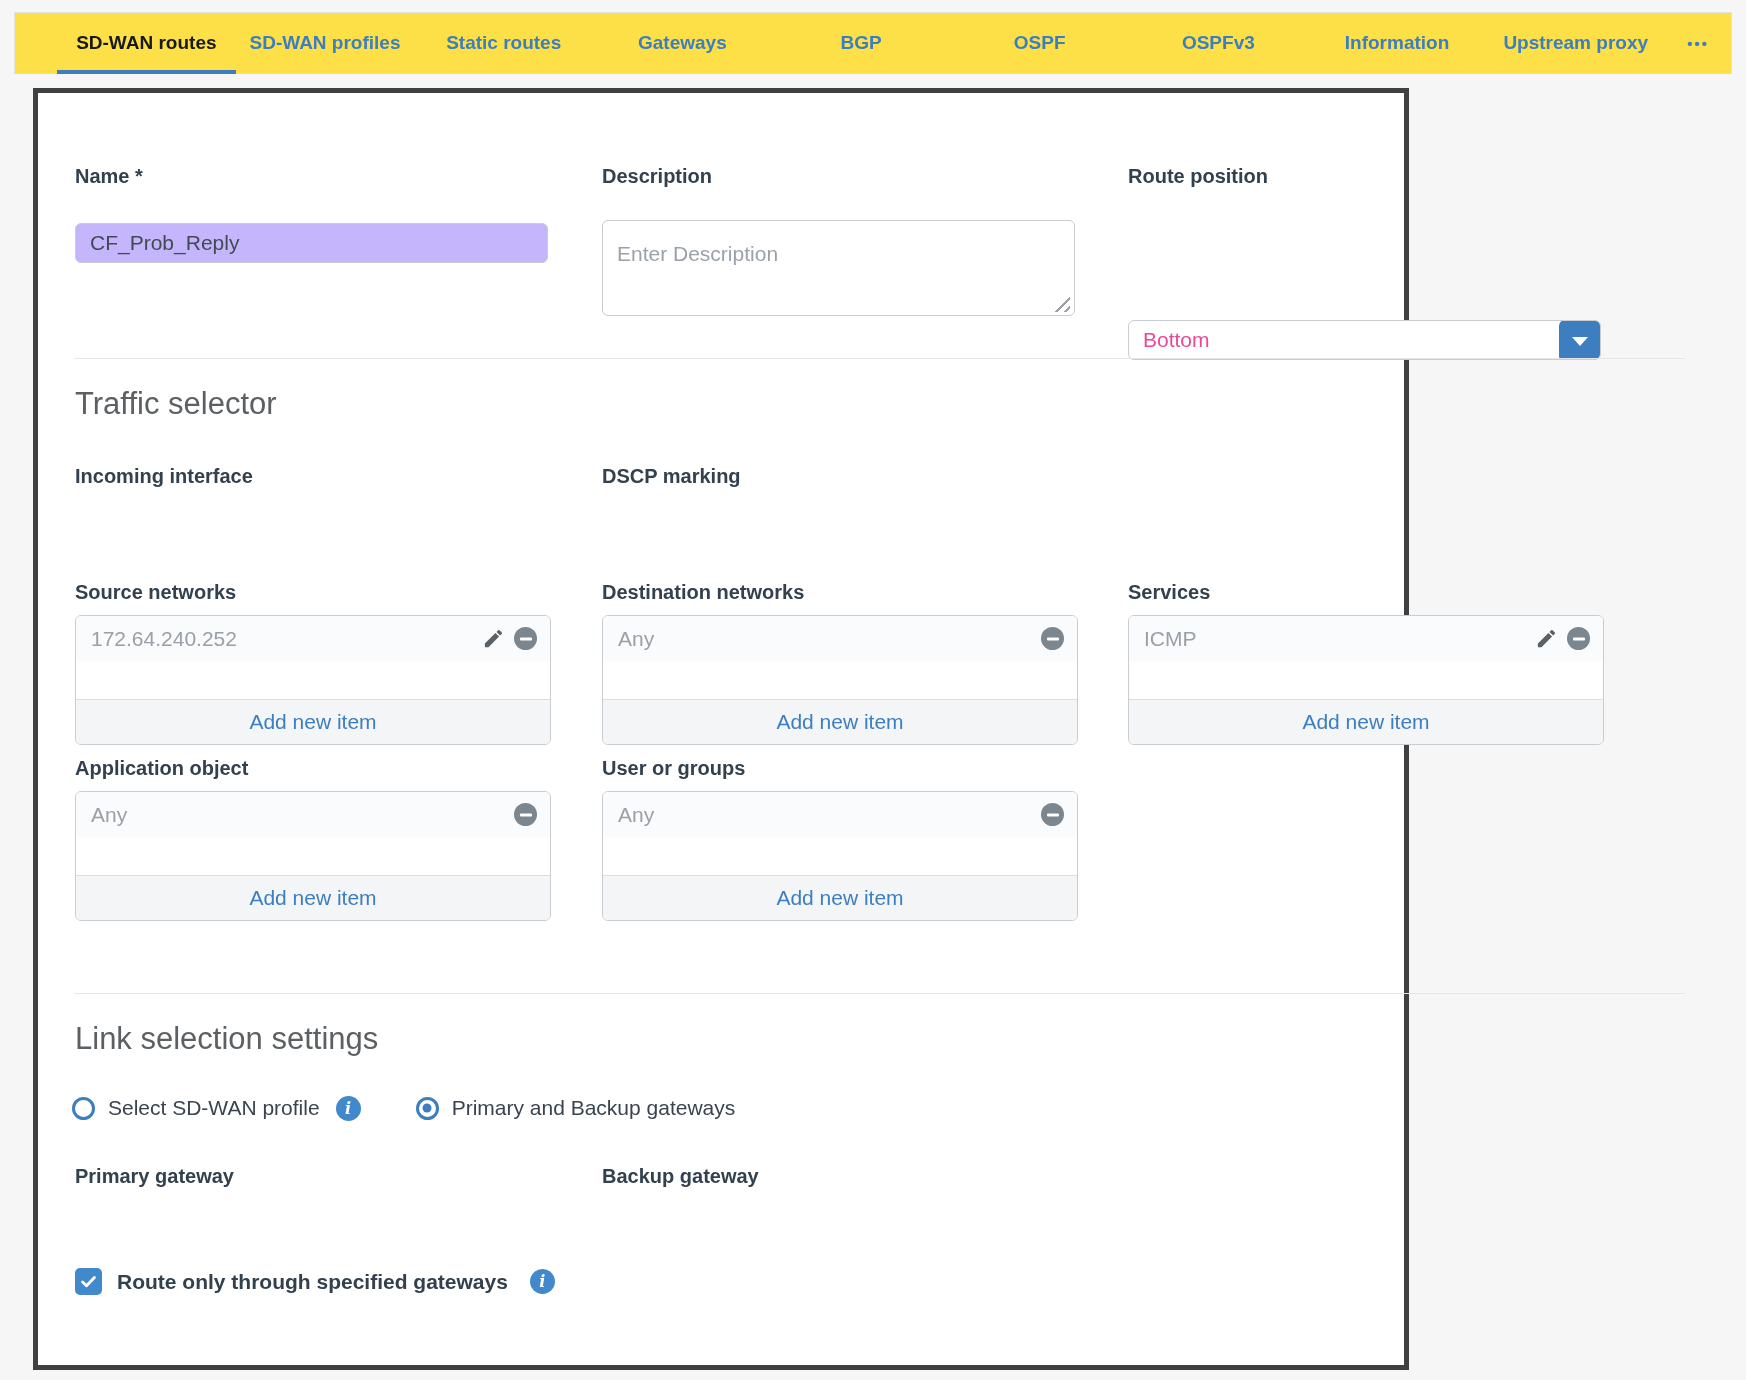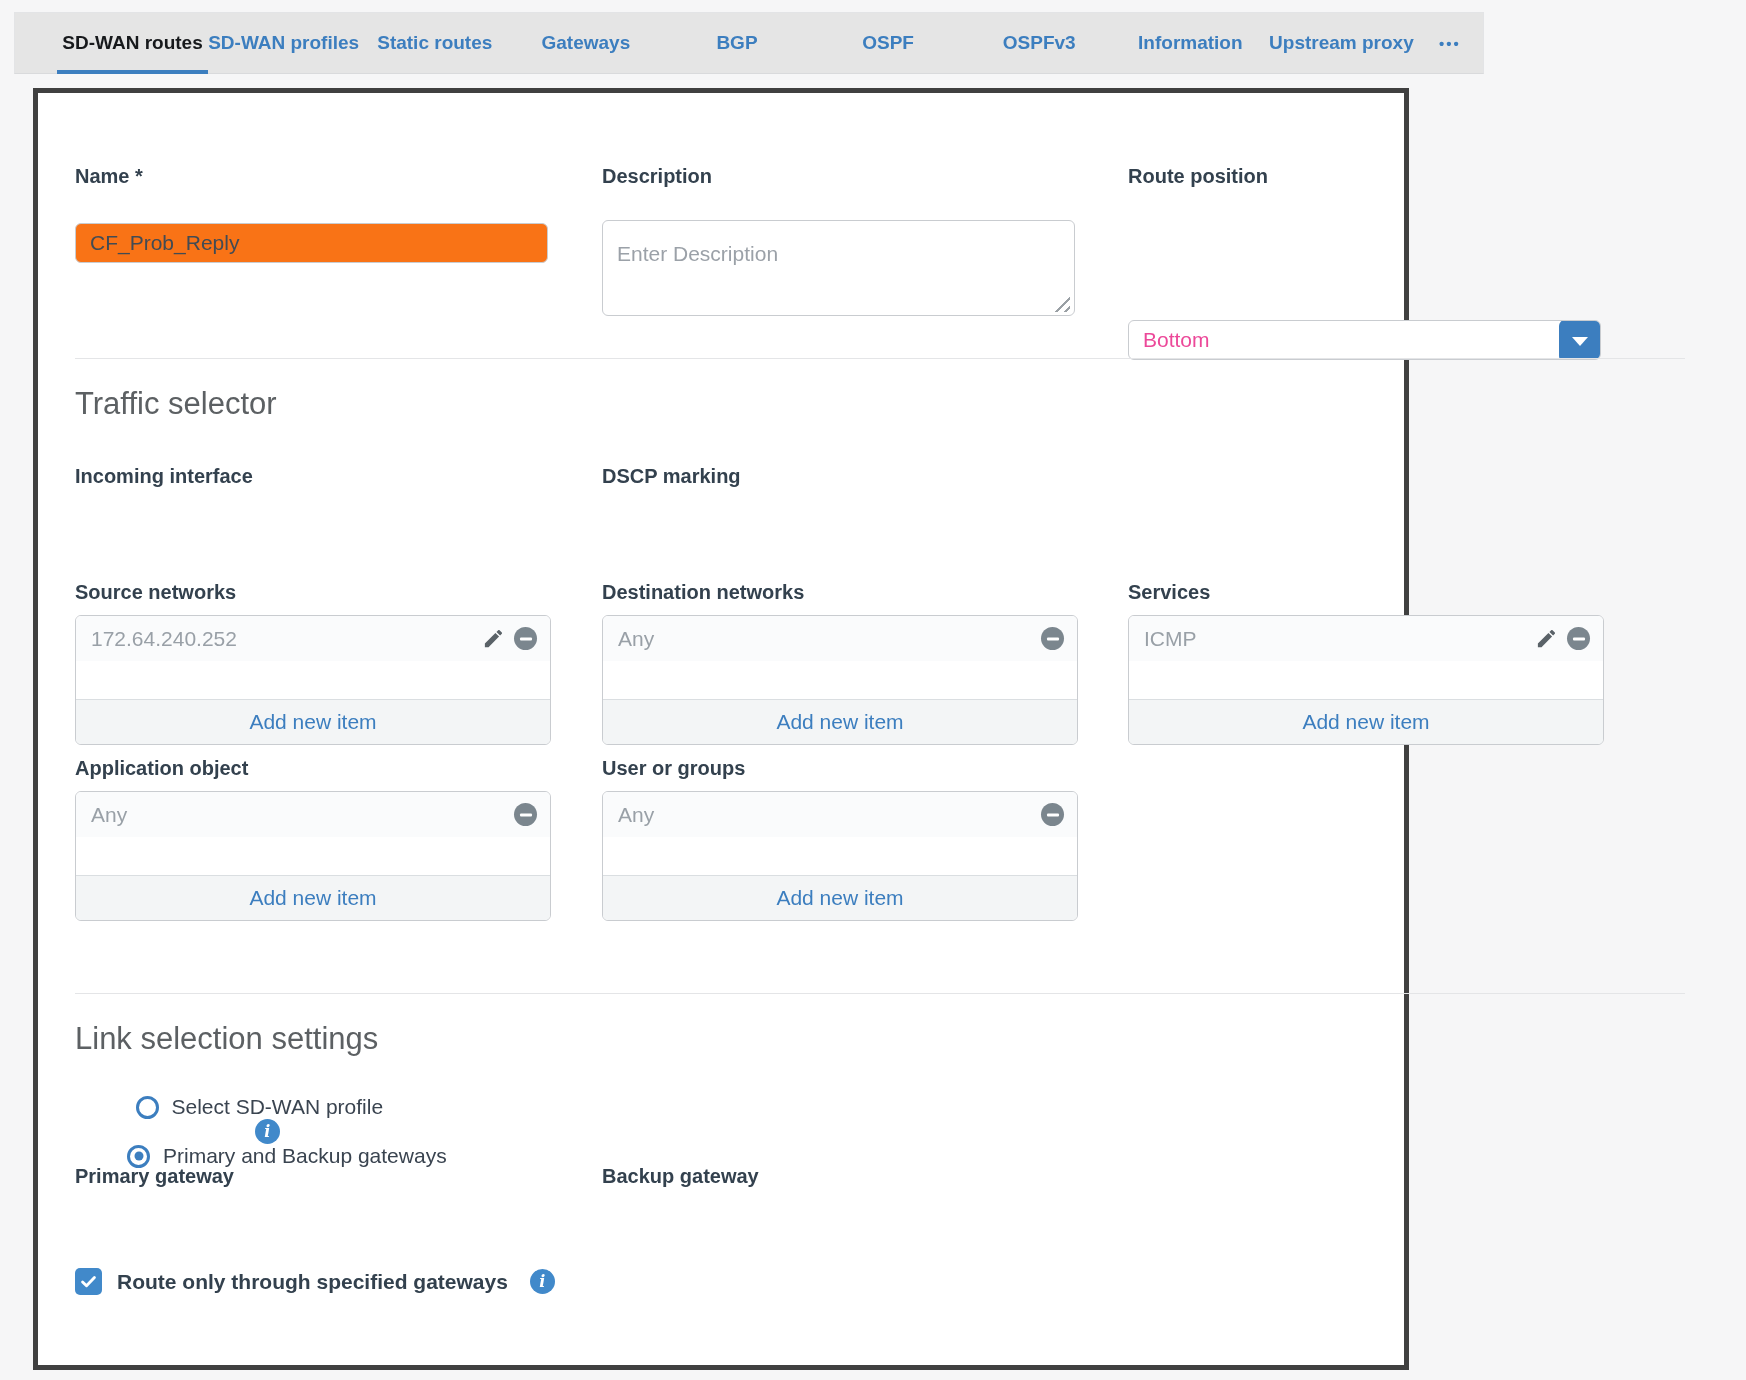--- a/index.html
+++ b/index.html
@@ -8,22 +8,22 @@
     position: relative;
     background: #f6f6f7;
     font-family: "Liberation Sans", sans-serif;
     color: #33414e;
     overflow: hidden;
   }
   .abs { position: absolute; }
 
   
   .tabbar {
-    left: 14px; top: 12px; width: 1470px; height: 62px;
-    background: #e5e5e5;
+    left: 14px; top: 12px; width: 1718px; height: 62px;
+    background: #fde047;
     border: 1px solid #e3e4e6;
     border-bottom: 1px solid #d9dadc;
     display: flex; align-items: stretch; padding-left: 42px;
   }
   .tab {
     flex: 1 1 0; display: flex; align-items: center; justify-content: center;
     position: relative;
     font-size: 19px; font-weight: 700; color: #3c7ebf;
     cursor: pointer; white-space: nowrap;
   }
@@ -47,21 +47,21 @@
   .field-label { font-size: 20px; font-weight: 700; color: #33414e; white-space: nowrap; }
   .section-heading { font-size: 31px; font-weight: 300; color: #5c6063; white-space: nowrap; }
   .divider { height: 1px; background: #e4e5e7; }
 
   
   .text-input {
     height: 40px; width: 100%;
     border: 1px solid #c9ccd0; border-radius: 6px;
     padding: 0 14px; font-size: 21px; color: #424b54;
     font-family: "Liberation Sans", sans-serif;
-    background: #f97316; outline: none;
+    background: #c4b5fd; outline: none;
   }
   .textarea-wrap { position: relative; }
   textarea.text-area {
     width: 100%; height: 96px; resize: none;
     border: 1px solid #c9ccd0; border-radius: 6px;
     padding: 21px 14px; font-size: 21px; color: #424b54;
     font-family: "Liberation Sans", sans-serif; outline: none;
   }
   textarea.text-area::placeholder, .text-input::placeholder { color: #9ba1a8; }
   .resize-handle {
@@ -111,21 +111,21 @@
     width: 23px; height: 23px; border-radius: 50%; background: #7b868e;
     position: relative; cursor: pointer; flex: 0 0 23px;
   }
   .icon-minus::after {
     content: ""; position: absolute; left: 50%; top: 50%;
     width: 12px; height: 3px; background: #fff; transform: translate(-50%, -50%);
     border-radius: 1px;
   }
 
   
-  .radio-row { display: flex; align-items: center; gap: 0; flex-direction: column; }
+  .radio-row { display: flex; align-items: center; gap: 0; }
   .radio-option { display: flex; align-items: center; cursor: pointer; }
   .radio-circle {
     width: 23px; height: 23px; border-radius: 50%;
     border: 3px solid #3c7ebf; background: #fff; position: relative; flex: 0 0 23px;
   }
   .radio-circle.checked::after {
     content: ""; position: absolute; left: 50%; top: 50%; width: 9px; height: 9px;
     border-radius: 50%; background: #3c7ebf; transform: translate(-50%, -50%);
   }
   .radio-label { font-size: 21px; color: #3a4450; margin-left: 13px; white-space: nowrap; }

